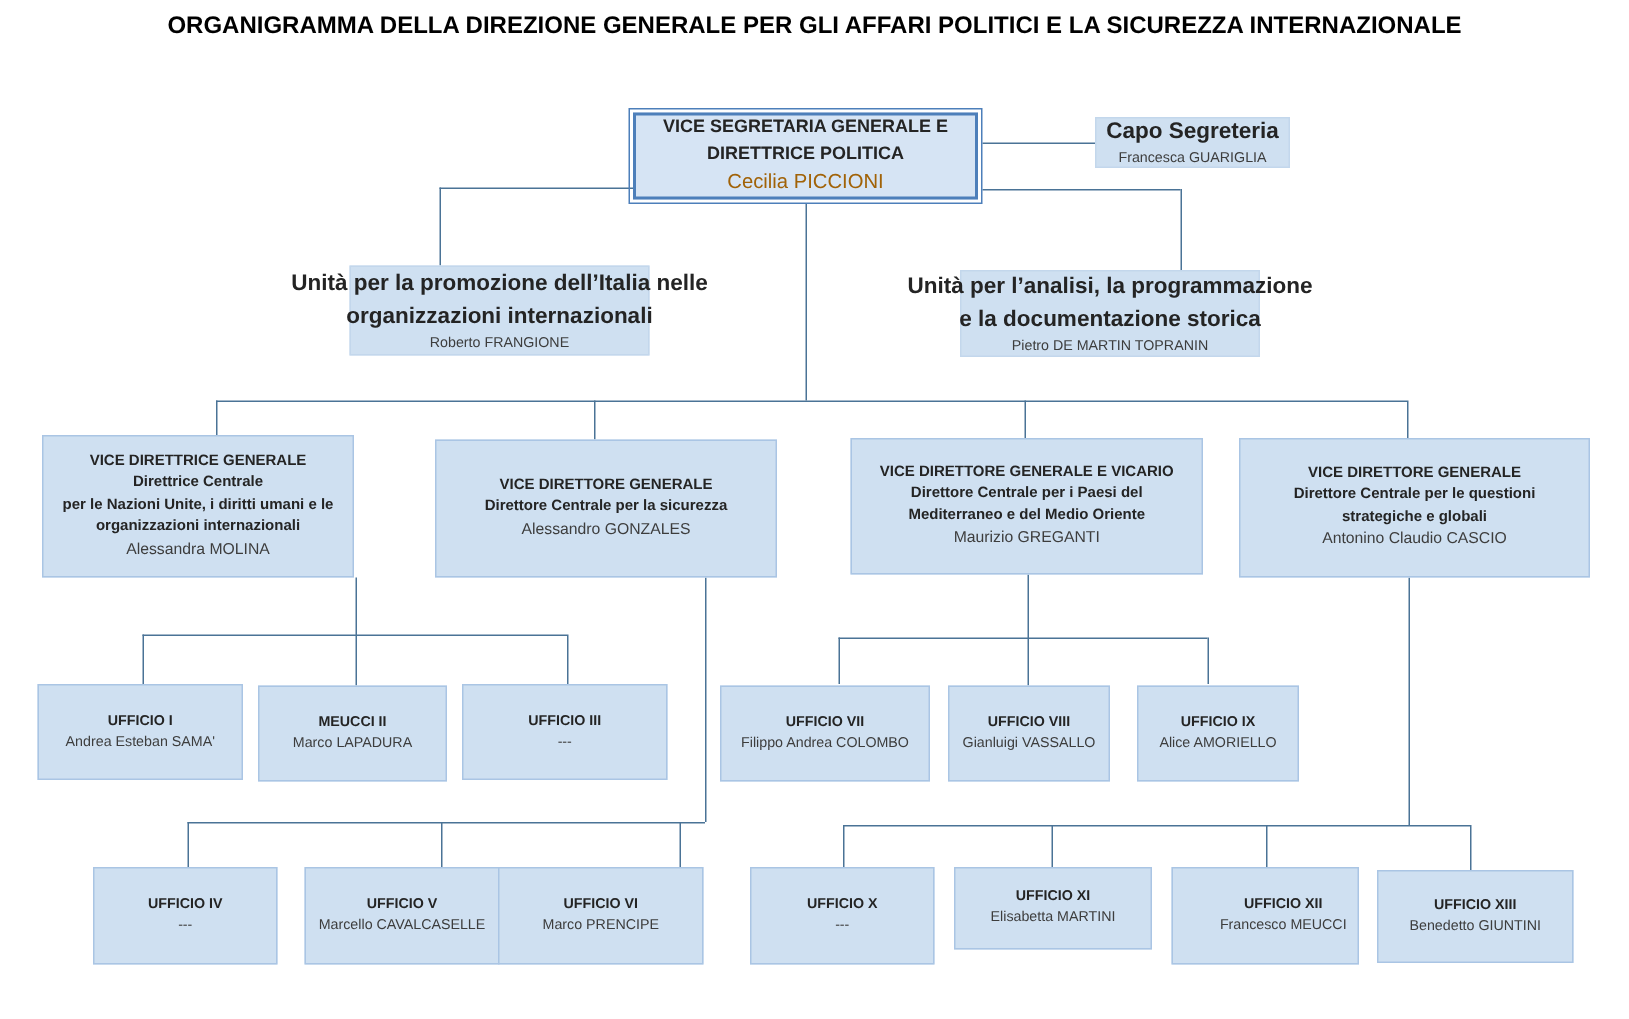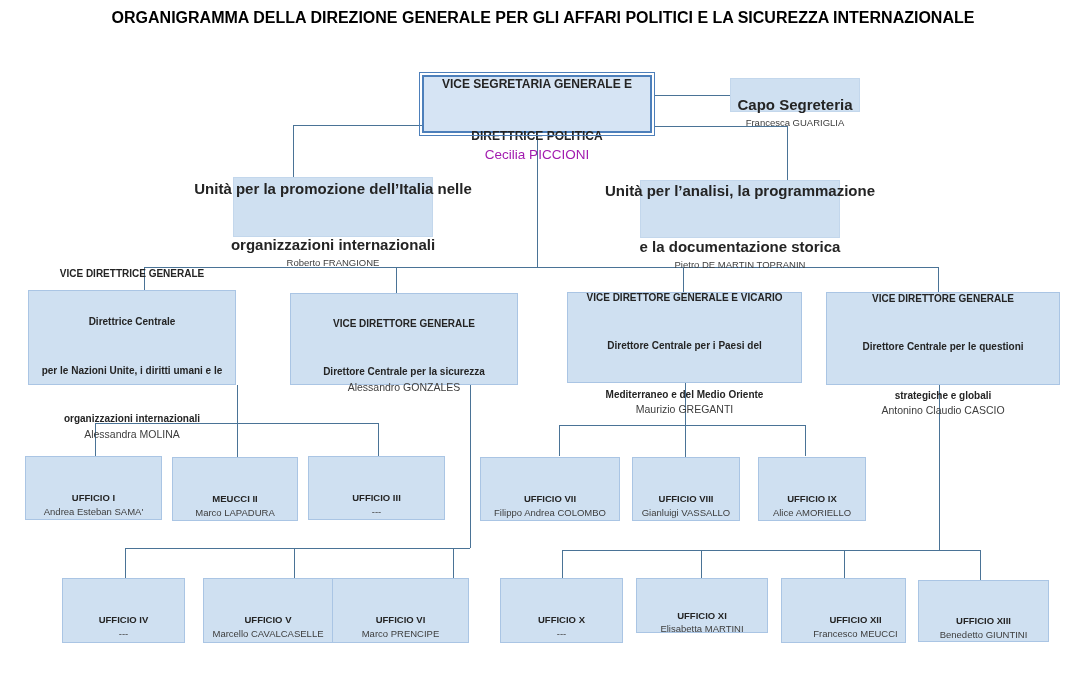--- a/index.html
+++ b/index.html
@@ -5,25 +5,25 @@
   html,body{margin:0;padding:0;background:#ffffff;}
   .canvas{position:relative;width:1086px;height:679px;background:#ffffff;overflow:hidden;
           font-family:"Liberation Sans", sans-serif;}
   .title{position:absolute;top:9px;left:0;width:100%;text-align:center;
          font-size:16px;font-weight:bold;color:#000;letter-spacing:0px;}
   .hl{position:absolute;height:1px;background:#4a7396;}
   .vl{position:absolute;width:1px;background:#4a7396;}
   .box{position:absolute;background:#cfe0f1;border:1px solid #aac5e4;
        display:flex;flex-direction:column;justify-content:center;align-items:center;
        text-align:center;box-sizing:border-box;}
-  .box .b{font-weight:bold;color:#242424;white-space:nowrap;line-height:1.45;margin-top:34px;}
+  .box .b{font-weight:bold;color:#242424;white-space:nowrap;line-height:1.45;}
   .box .r{font-weight:normal;color:#3d3d3d;white-space:nowrap;line-height:1.5;}
   .root-box{background:#d6e4f4;border:2px solid #4d7fba;outline:1px solid #4d7fba;outline-offset:2px;}
   .root-box .b{font-size:12px;}
-  .root-box .r{font-size:13.5px;color:#a21caf;}
+  .root-box .r{font-size:13.5px;color:#a16207;}
   .small .b{font-size:15px;}
   .small .r{font-size:9.5px;}
   .vdg .b{font-size:10px;}
   .vdg .r{font-size:10.5px;}
   .uff .b{font-size:9.5px;}
   .uff .r{font-size:9.5px;}
 </style>
 </head>
 <body>
 

